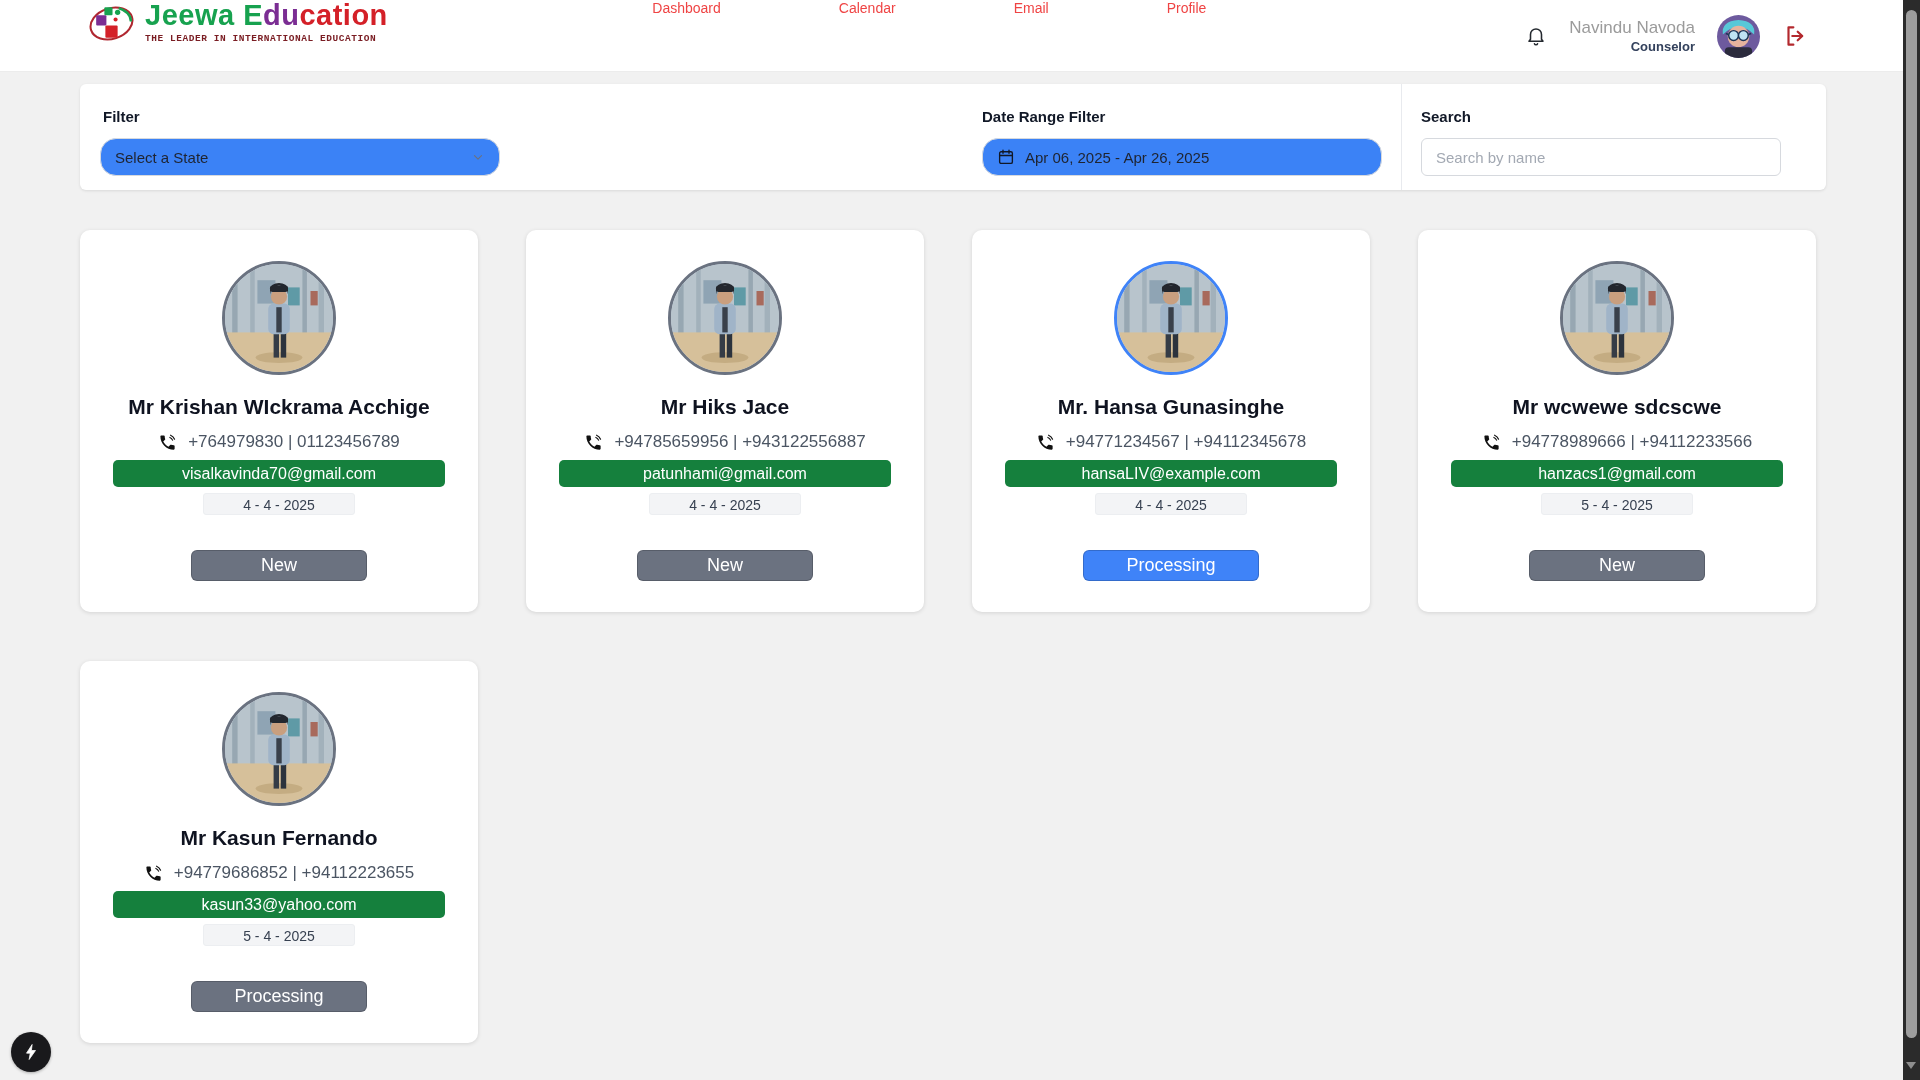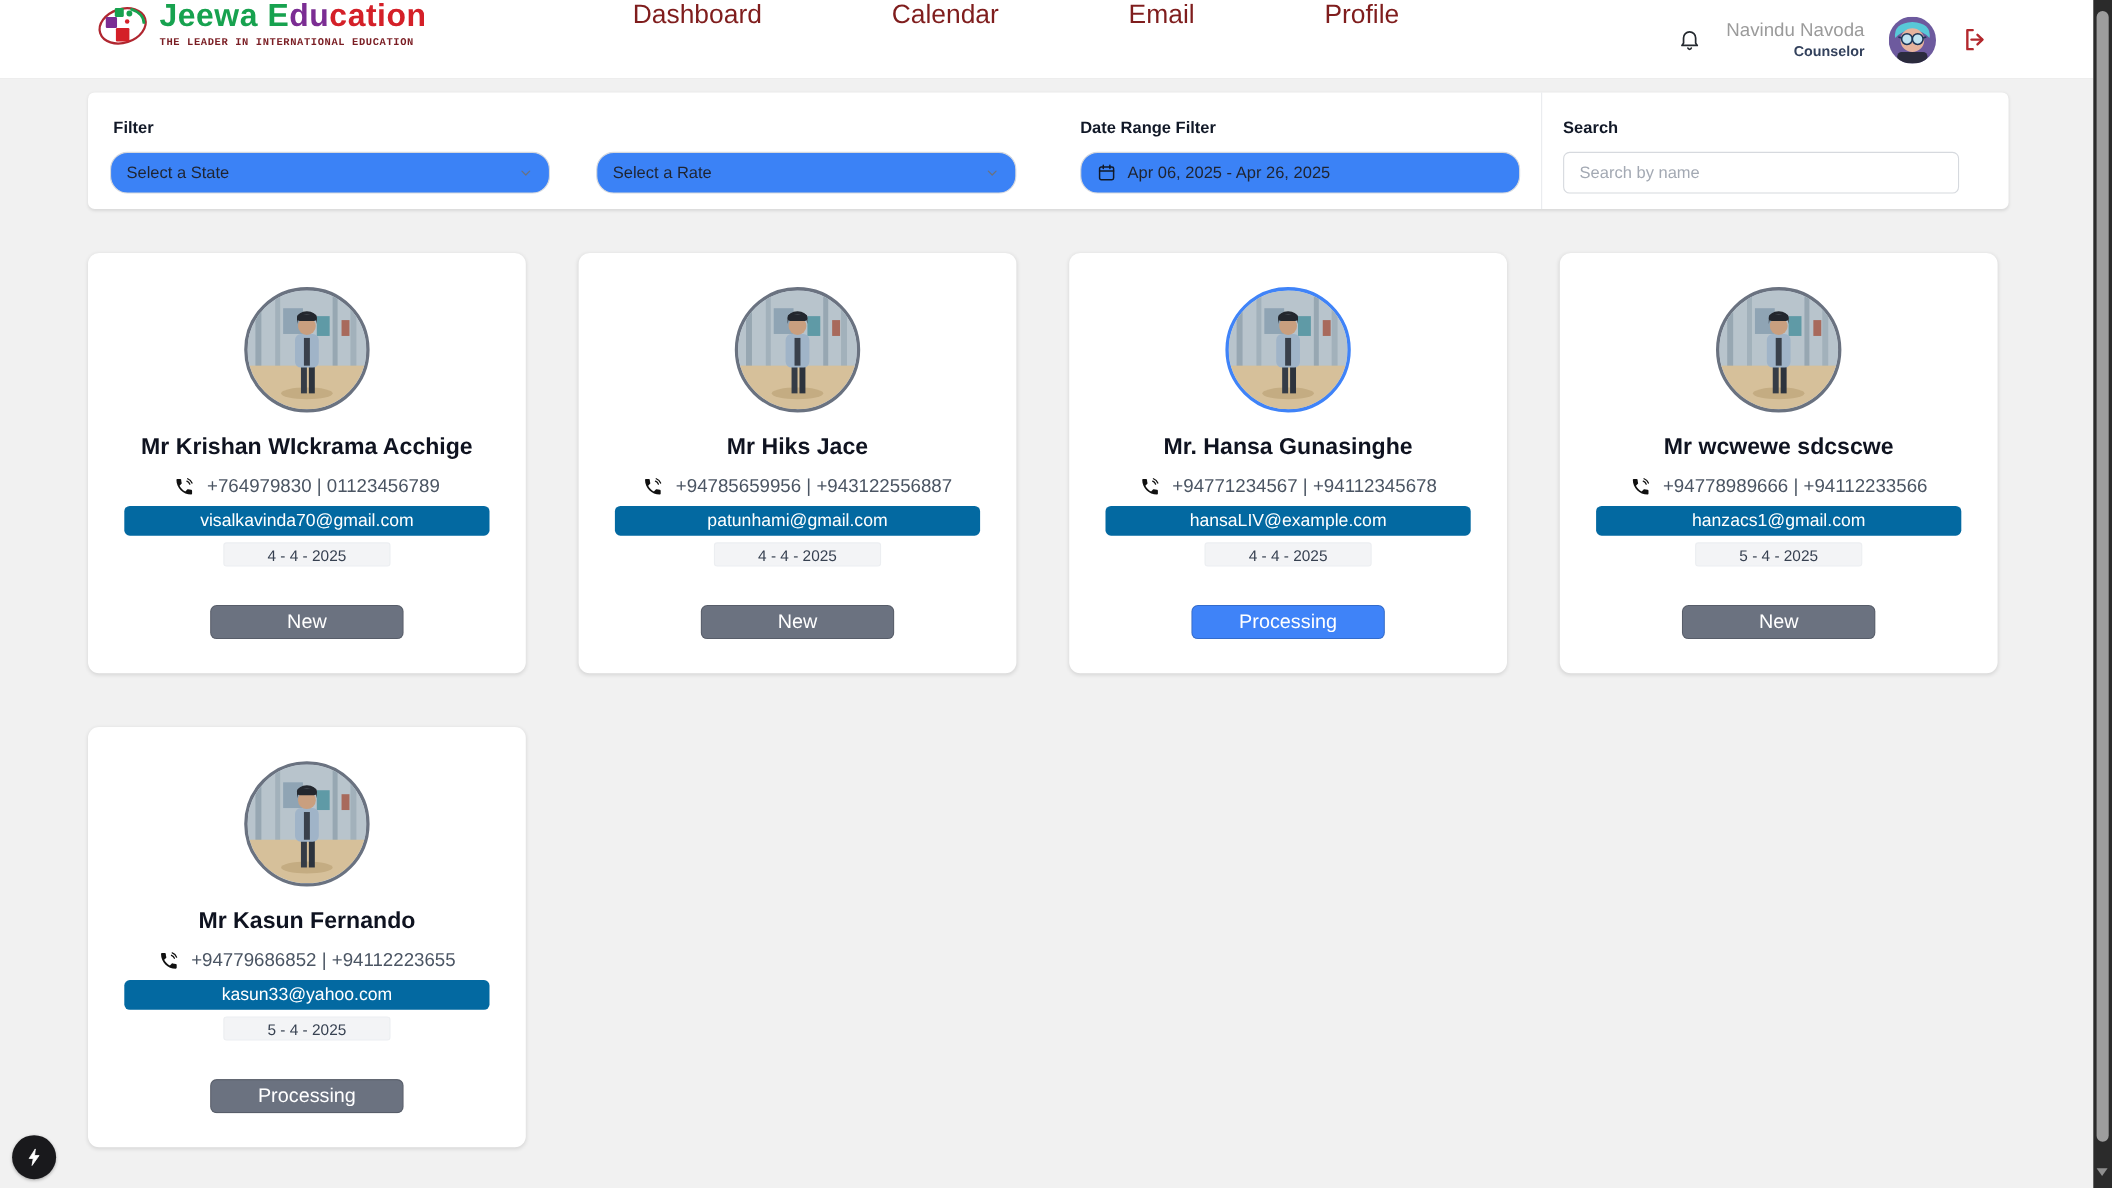--- a/index.html
+++ b/index.html
@@ -20,21 +20,21 @@
     padding:0 36px 0 88px;
   }
   .brand { display:flex; align-items:center; gap:10px; }
   .brand-text { display:flex; flex-direction:column; line-height:1; }
   .brand-name { font-size:29px; font-weight:bold; letter-spacing:.5px; }
   .brand-tagline { font-size:9.5px; font-weight:bold; letter-spacing:.55px; margin-top:4px; }
   .nav-links {
     position:absolute; left:50%; transform:translateX(-54%);
     display:flex; gap:118px;
   }
-  .nav-link { font-size:24px; color:#7f1d1d; cursor:pointer; }
+  .nav-link { font-size:14px; color:#ef4444; cursor:pointer; }
   .nav-right {
     position:absolute; right:95px; top:0; height:72px;
     display:flex; align-items:center; gap:22px;
   }
   .user-block { text-align:right; line-height:1.25; }
   .user-name { font-size:17px; color:#9b9b9b; }
   .user-role { font-size:13px; font-weight:bold; color:#33415c; }
   .nav-avatar { width:43px; height:43px; border-radius:50%; overflow:hidden; flex:0 0 auto; cursor:pointer; }
 
   
@@ -75,21 +75,21 @@
     width:114px; height:114px; border-radius:50%;
     border:3px solid #6a7280; overflow:hidden; background:#cbd5df;
   }
   .avatar-ring svg { width:100%; height:100%; display:block; }
   .c-name { margin-top:20px; font-size:21px; font-weight:bold; color:#0f1320; }
   .c-phone { margin-top:13px; display:flex; align-items:center; gap:11px; font-size:17px; color:#4b5563; }
   .c-phone svg { flex:0 0 auto; }
   .c-email {
     margin-top:8px; align-self:stretch; margin-left:33px; margin-right:33px;
     height:27px; line-height:27px; border-radius:5px;
-    background:#0369a1; color:#fff; font-size:16px; text-align:center;
+    background:#15803d; color:#fff; font-size:16px; text-align:center;
     white-space:nowrap; overflow:hidden;
   }
   .c-date {
     margin-top:6px; width:152px; height:22px; line-height:22px;
     background:#f3f4f6; border:1px solid #eceef1; border-radius:3px;
     color:#374151; font-size:14px; text-align:center;
   }
   .c-status {
     margin-top:35px; width:176px; height:31px; line-height:29px;
     border-radius:6px; border:1px solid rgba(0,0,0,.18);
@@ -206,26 +206,20 @@
 <section class="filterbar">
   <div class="f-label" style="left:23px">Filter</div>
 
   <div class="control" style="left:20px; width:400px">
     <span class="grow">Select a State</span>
     <svg width="14" height="14" viewBox="0 0 24 24">
       <path d="M6 9.5l6 6 6-6" fill="none" stroke="#6b7280" stroke-width="2" stroke-linecap="round" stroke-linejoin="round"></path>
     </svg>
   </div>
 
-  <div class="control" style="left:462px; width:382px">
-    <span class="grow">Select a Rate</span>
-    <svg width="14" height="14" viewBox="0 0 24 24">
-      <path d="M6 9.5l6 6 6-6" fill="none" stroke="#6b7280" stroke-width="2" stroke-linecap="round" stroke-linejoin="round"></path>
-    </svg>
-  </div>
 
   <div class="f-label" style="left:902px">Date Range Filter</div>
   <div class="control" style="left:902px; width:400px; gap:10px">
     <svg width="18" height="18" viewBox="0 0 24 24">
       <rect x="3.5" y="5" width="17" height="15.5" rx="2" fill="none" stroke="#111827" stroke-width="1.8"></rect>
       <path d="M3.5 10h17M8 3v4M16 3v4" fill="none" stroke="#111827" stroke-width="1.8" stroke-linecap="round"></path>
     </svg>
     <span class="grow">Apr 06, 2025 - Apr 26, 2025</span>
   </div>
 

